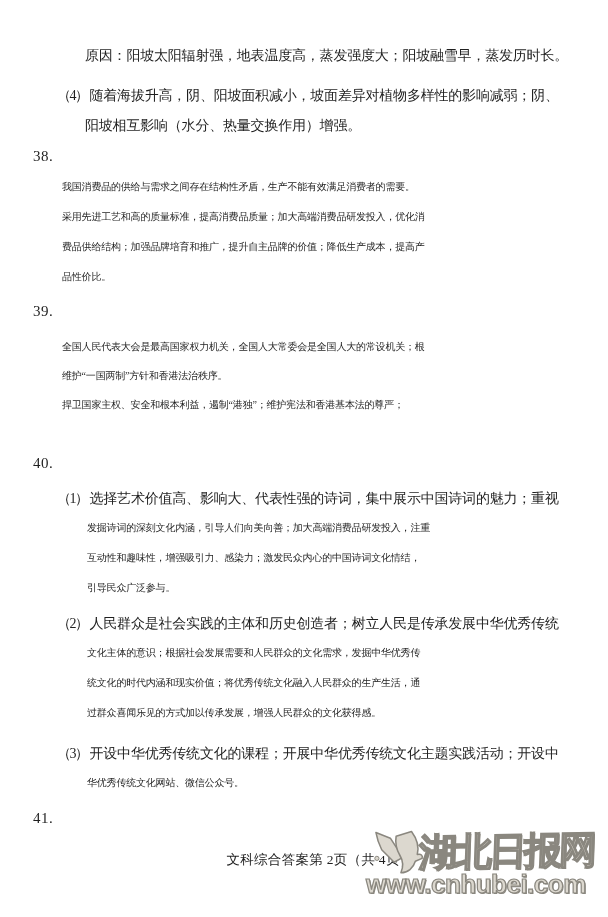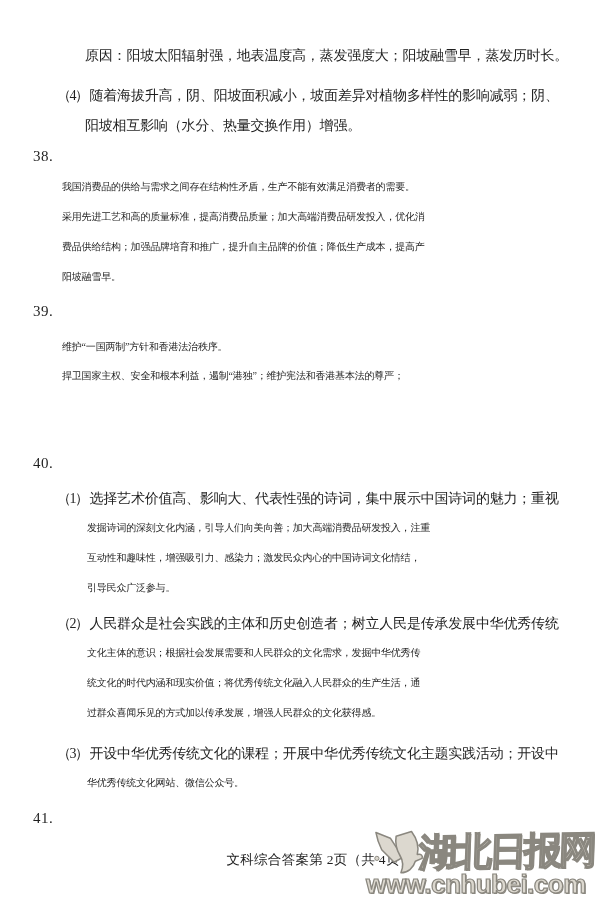--- a/index.html
+++ b/index.html
@@ -77,25 +77,26 @@
   <div class="line" style="left:57px;top:88px">
     <span class="marker">（4）</span><span>随着海拔升高，阴、阳坡面积减小，坡面差异对植物多样性的影响减弱；阴、</span>
   </div>
   <div class="line" style="left:85px;top:118px">阳坡相互影响（水分、热量交换作用）增强。</div>
 
   <div class="qnum" style="top:148px">38.</div>
   <div class="lines" style="left:62px;top:172px">
       <div class="tline">我国消费品的供给与需求之间存在结构性矛盾，生产不能有效满足消费者的需要。</div>
       <div class="tline">采用先进工艺和高的质量标准，提高消费品质量；加大高端消费品研发投入，优化消</div>
       <div class="tline">费品供给结构；加强品牌培育和推广，提升自主品牌的价值；降低生产成本，提高产</div>
-      <div class="tline">阳坡融雪早。</div>
+      <div class="tline">品性价比。</div>
     </div>
 
   <div class="qnum" style="top:303px">39.</div>
   <div class="lines tight" style="left:62px;top:332px">
+      <div class="tline">全国人民代表大会是最高国家权力机关，全国人大常委会是全国人大的常设机关；根</div>
       <div class="tline">维护“一国两制”方针和香港法治秩序。</div>
       <div class="tline">捍卫国家主权、安全和根本利益，遏制“港独”；维护宪法和香港基本法的尊严；</div>
     </div>
 
   <div class="qnum" style="top:455px">40.</div>
 
   <div class="line" style="left:57px;top:491px">
     <span class="marker">（1）</span><span>选择艺术价值高、影响大、代表性强的诗词，集中展示中国诗词的魅力；重视</span>
   </div>
   <div class="lines" style="left:87px;top:513px">

